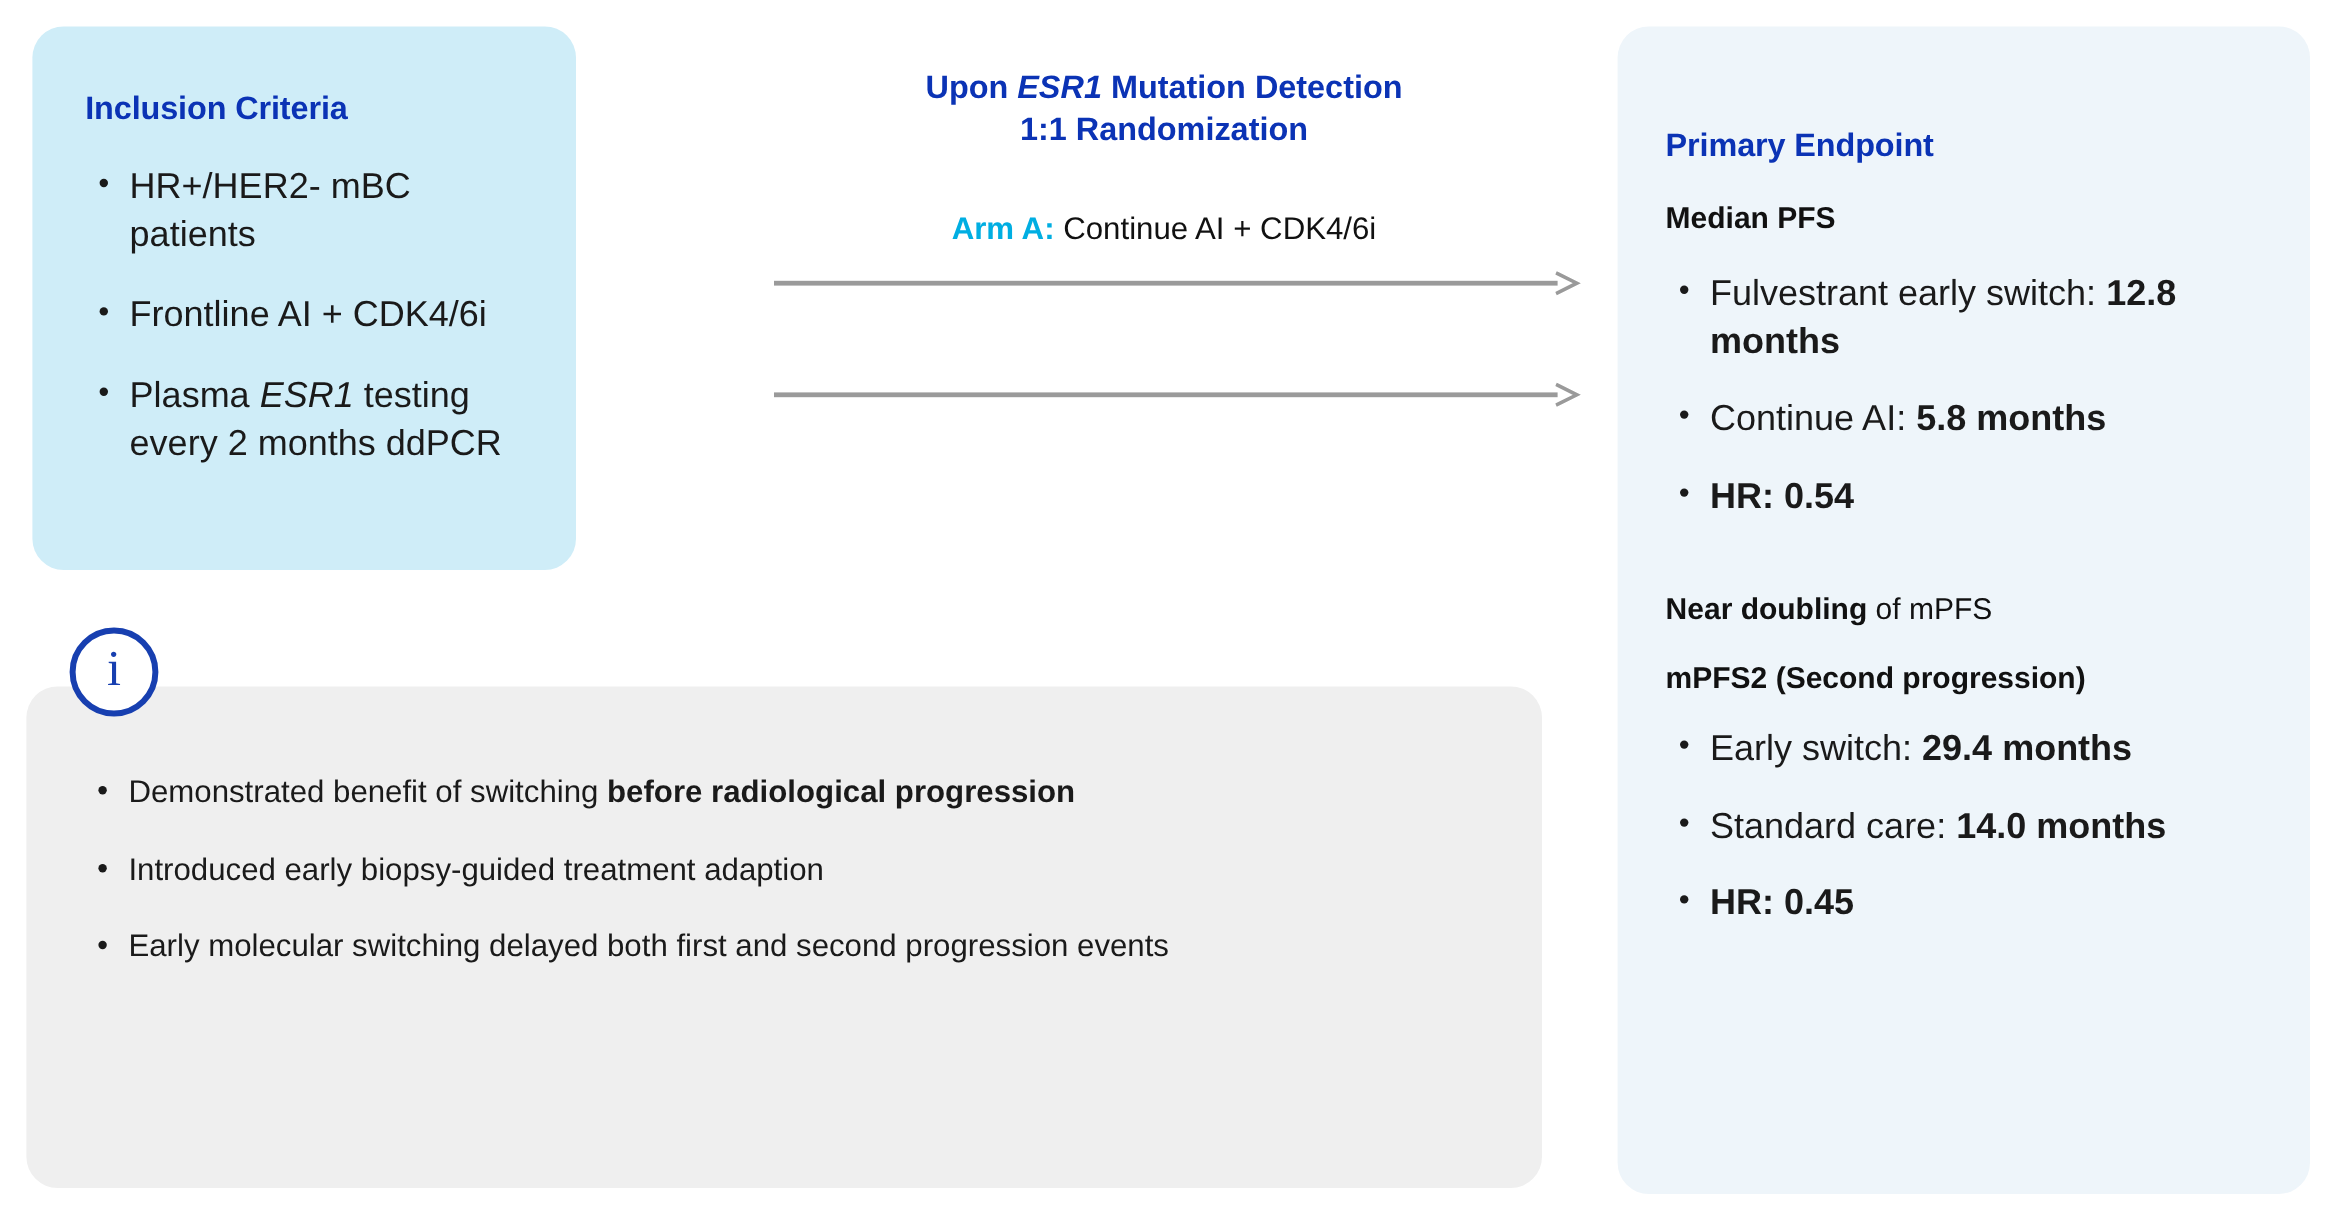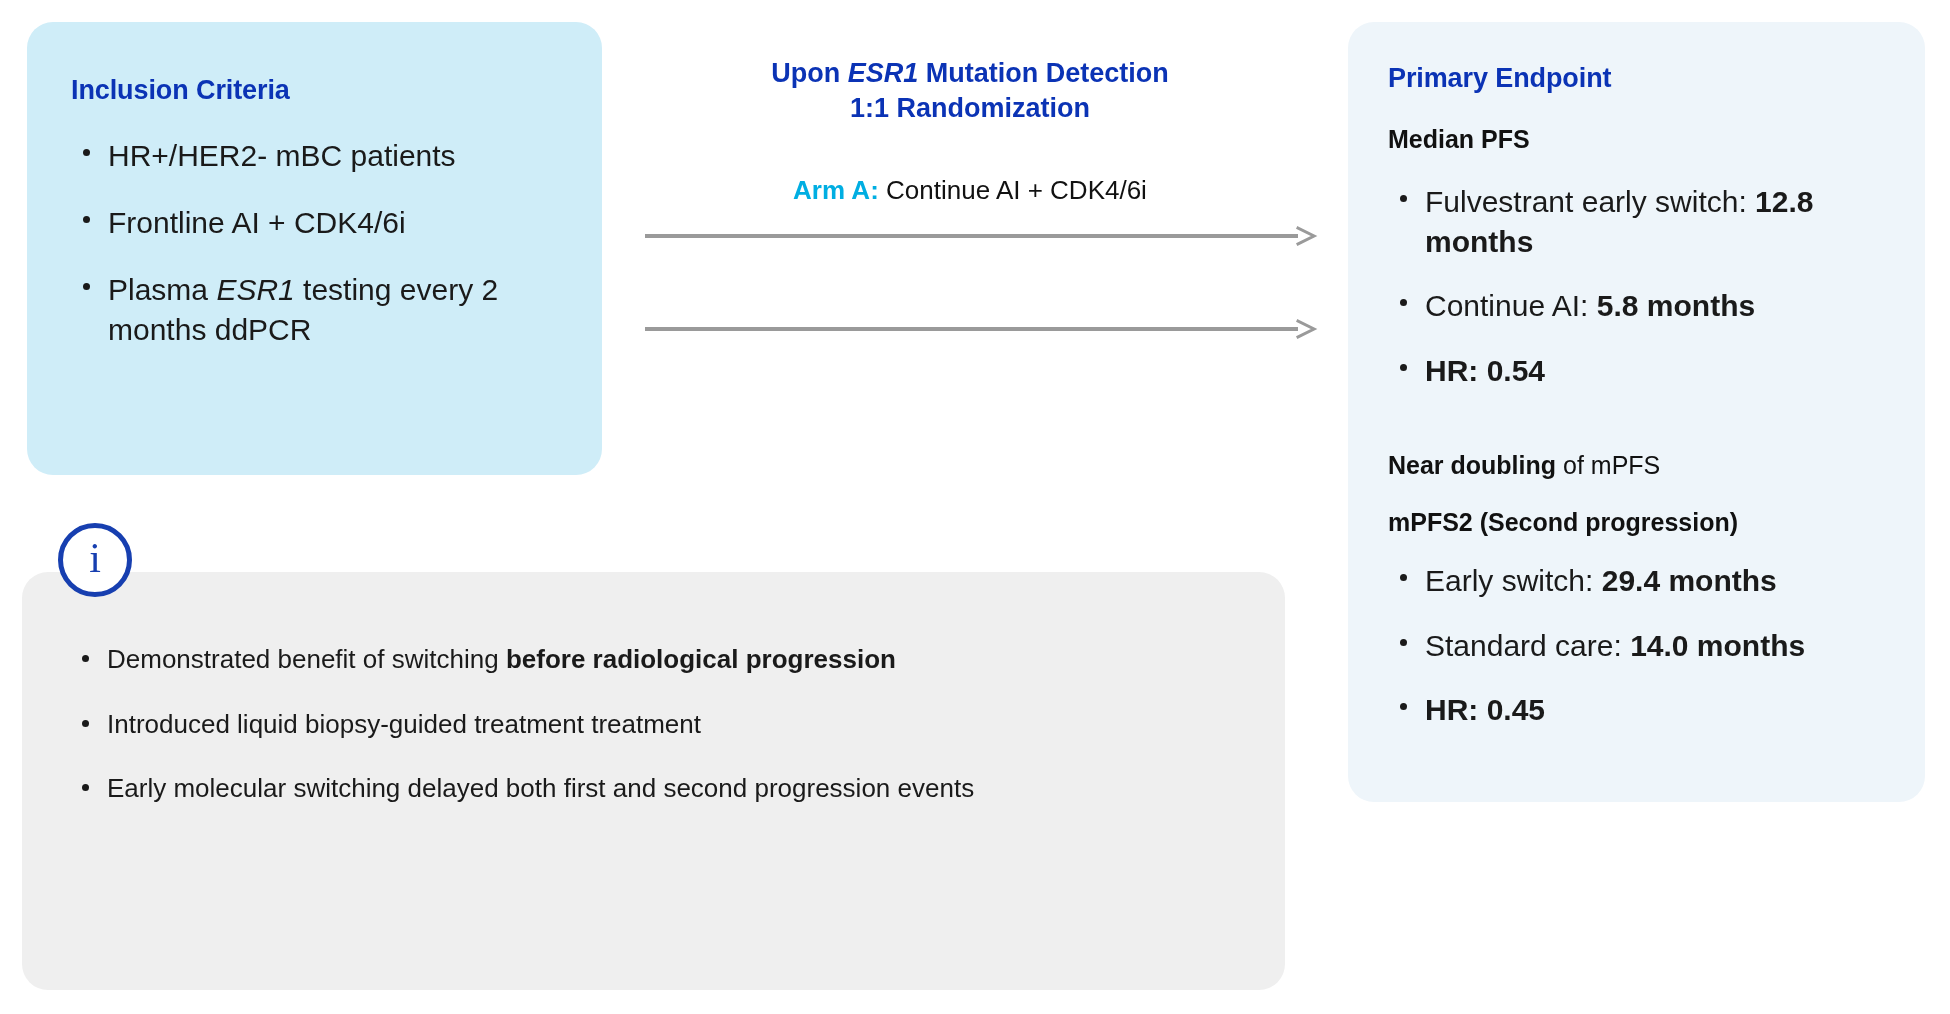--- a/index.html
+++ b/index.html
@@ -20,34 +20,34 @@
   }
 
   
   .panel {
     position: absolute;
     box-sizing: border-box;
   }
   #inclusion-panel {
     left: 27px;
     top: 22px;
-    width: 575px;
+    width: 453px;
     height: 453px;
     background: #CFEDF8;
     border-radius: 26px;
     padding: 52px 44px 0 44px;
   }
   #endpoint-panel {
     left: 1348px;
     top: 22px;
     width: 577px;
-    height: 780px;
+    height: 973px;
     background: #EEF5FA;
     border-radius: 26px;
-    padding: 40px 40px 0 40px;
+    padding: 83px 40px 0 40px;
   }
   #takeaways-panel {
     left: 22px;
     top: 572px;
     width: 1263px;
     height: 418px;
     background: #EFEFEF;
     border-radius: 26px;
     padding: 70px 48px 0 48px;
   }
@@ -236,21 +236,21 @@
     <ul class="blist" id="endpoint-list-2">
       <li><span>Early switch: </span><b>29.4 months</b></li>
       <li><span>Standard care: </span><b>14.0 months</b></li>
       <li><span></span><b>HR: 0.45</b></li>
     </ul>
   </div>
 
   <div class="panel" id="takeaways-panel">
     <ul class="blist" id="takeaway-list">
       <li><span>Demonstrated benefit of switching </span><b>before radiological progression</b></li>
-      <li><span>Introduced liquid biopsy-guided treatment treatment</span></li>
+      <li><span>Introduced early biopsy-guided treatment adaption</span></li>
       <li><span>Early molecular switching delayed both first and second progression events</span></li>
     </ul>
   </div>
 
   <div id="info-icon">
     <span>i</span>
   </div>
 
 </div>
 

